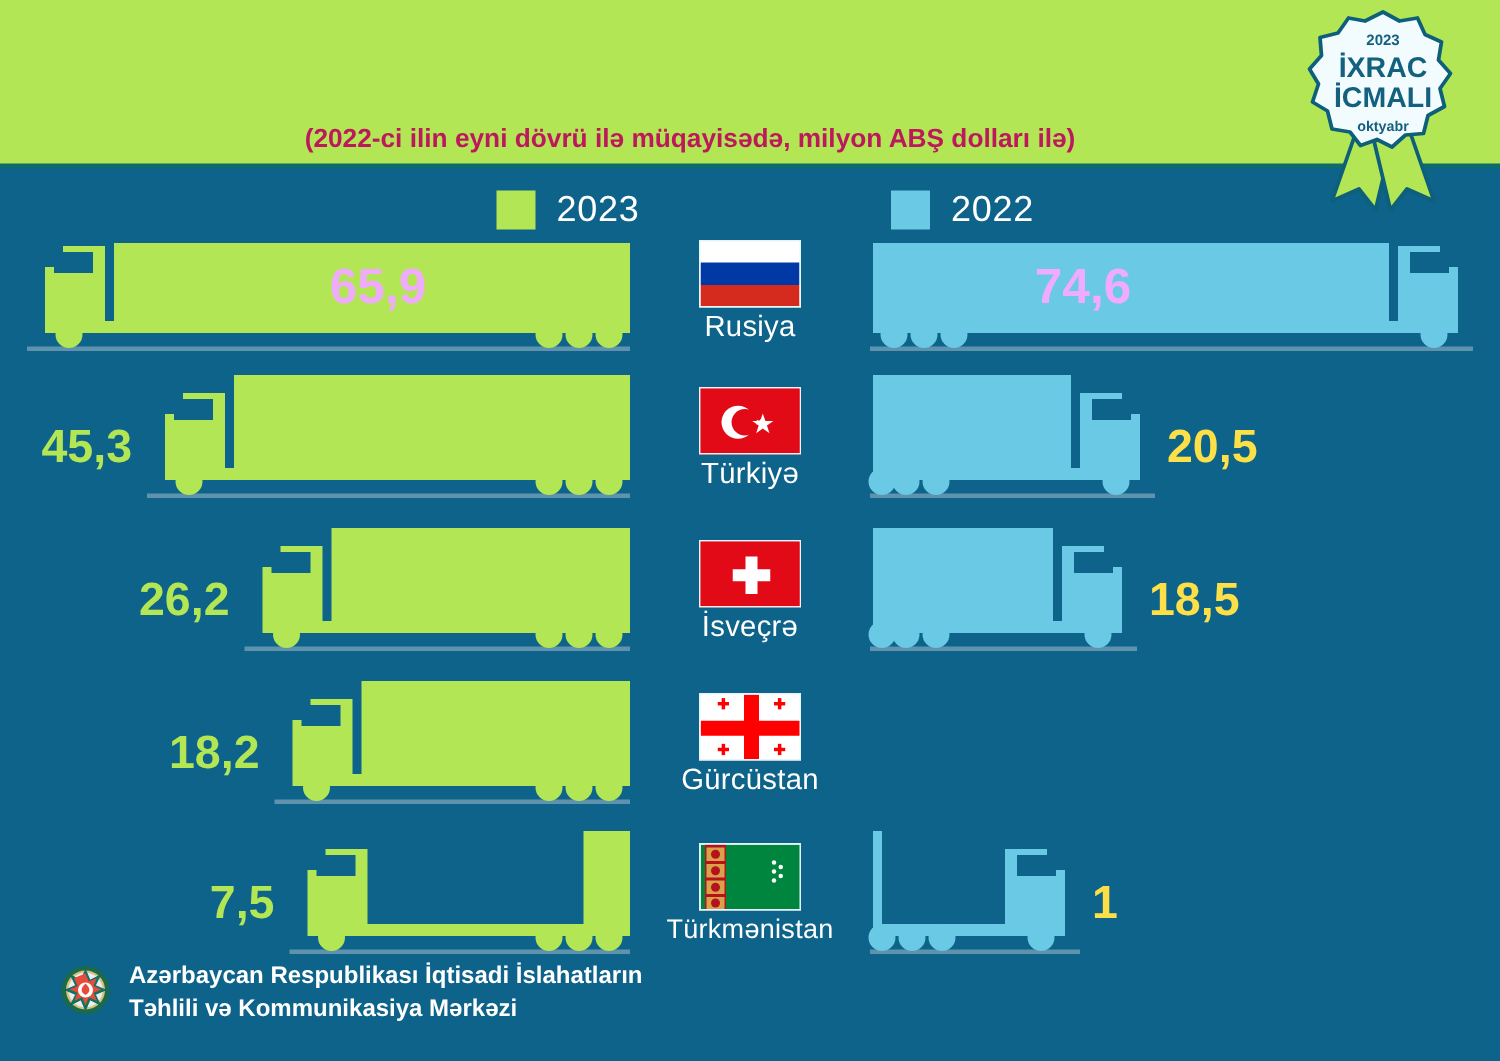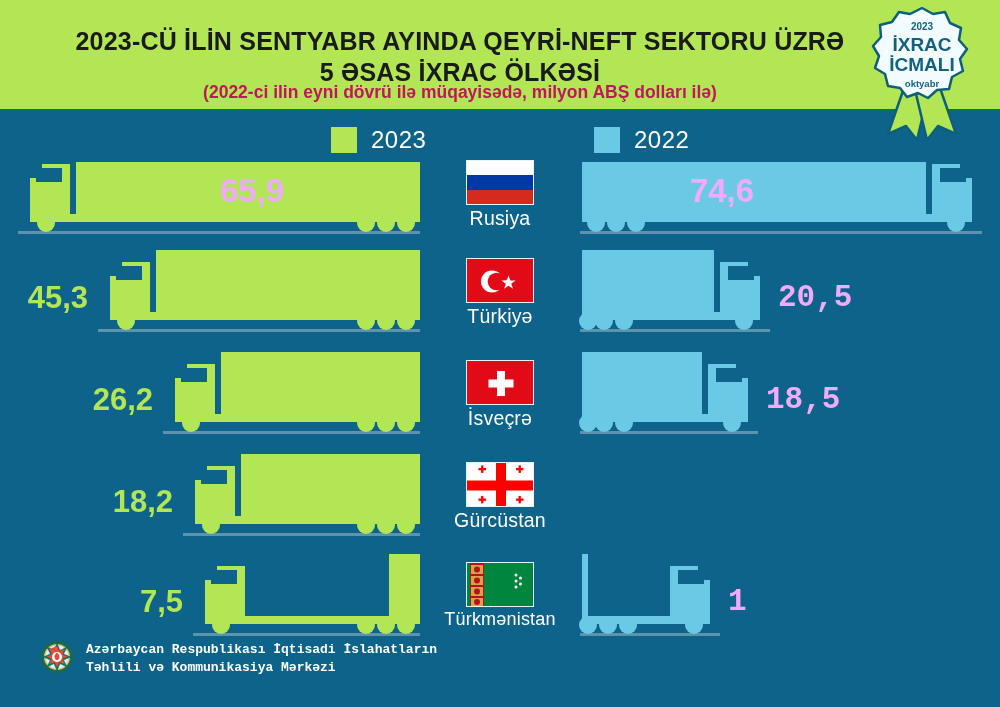--- a/index.html
+++ b/index.html
@@ -75,39 +75,35 @@
   .half-left  { left: 0;   width: 430px; }
   .half-right { left: 570px; width: 430px; text-align: right; }
 
   .truck { position: absolute; bottom: 10px; height: 72px; }
   .truck svg { display: block; overflow: visible; }
 
   
   .val { position: absolute; font-size: 31px; font-weight: bold; white-space: nowrap; }
   .val-in  { color: #f0abfc; font-size: 33px; }
   .val-out-green { color: #b3e654; }
-  .val-out-blue  { color: #f0abfc; font-family: Liberation Mono, monospace; }
+  .val-out-blue  { color: #fde047; }
 
   
   .ground { position: absolute; height: 3px; background: #5f93ad; bottom: 8px; }
 
   
   .footer { position: absolute; left: 40px; top: 640px; display: flex; align-items: center; gap: 12px; }
-  .footer-text { color: #ffffff; font-size: 13px; line-height: 1.4; font-weight: bold; font-family: Liberation Mono, monospace; }
+  .footer-text { color: #ffffff; font-size: 16px; line-height: 1.4; font-weight: bold; }
 </style>
 </head>
 <body>
 
 <div id="stage">
 
   <div class="header">
-    <div class="header-title">
-      <div>2023-CÜ İLİN SENTYABR AYINDA QEYRİ-NEFT SEKTORU ÜZRƏ</div>
-      <div>5 ƏSAS İXRAC ÖLKƏSİ</div>
-    </div>
     <div class="header-sub">(2022-ci ilin eyni dövrü ilə müqayisədə, milyon ABŞ dolları ilə)</div>
   </div>
 
   <div class="badge">
     <svg viewBox="0 0 120 140" width="120" height="140">
 
       <path d="M42 86 L26 132 L44 124 L55 138 L66 92 Z" fill="#b3e654" stroke="#0e5f7a" stroke-width="2.5" stroke-linejoin="round"></path>
       <path d="M78 86 L94 132 L76 124 L65 138 L54 92 Z" fill="#b3e654" stroke="#0e5f7a" stroke-width="2.5" stroke-linejoin="round"></path>
 
       <path d="M60 6

